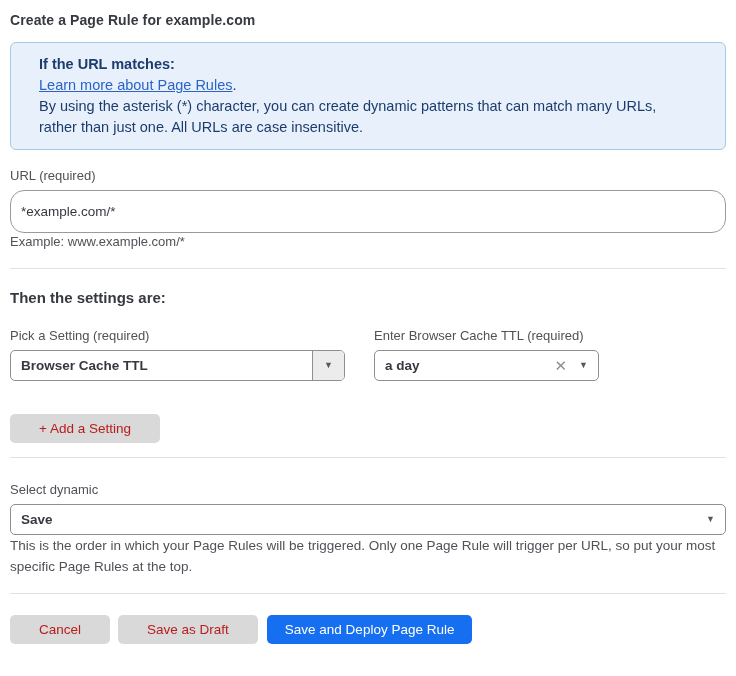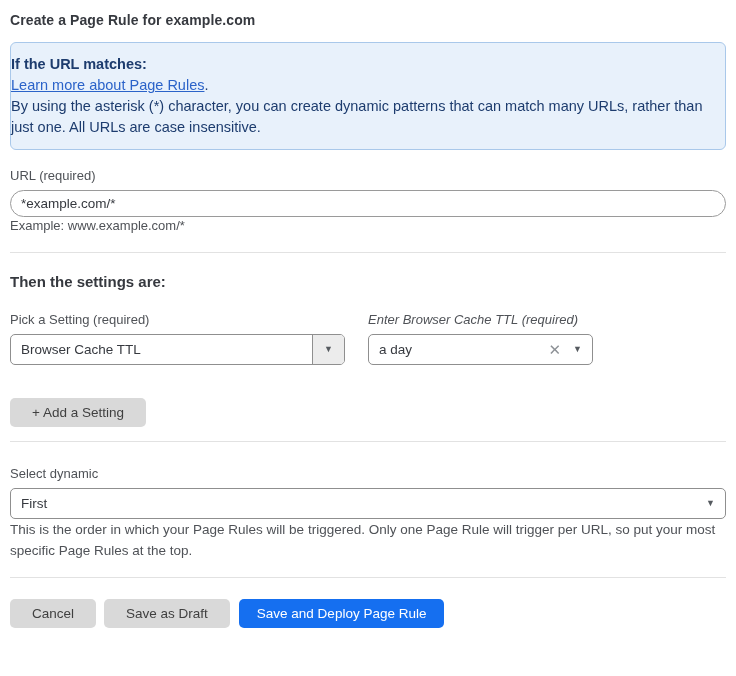--- a/index.html
+++ b/index.html
@@ -14,85 +14,85 @@
 
   .page-title {
     font-size: 14px; font-weight: bold; color: #36393f;
     margin: 4px 0 14px 0; letter-spacing: .1px;
   }
 
   .info-box {
     background: #e8f1fb;
     border: 1px solid #a9c8ea;
     border-radius: 6px;
-    padding: 11px 0;
+    padding: 11px 28px;
     font-size: 14.5px;
     line-height: 21px;
     color: #1d3c6e;
     margin-bottom: 18px;
   }
   .info-box .info-heading { font-weight: bold; }
   .info-box a.info-link {
     color: #2b63c9; text-decoration: underline; cursor: pointer;
   }
 
   .field-label {
     font-size: 13px; color: #4f5257; margin-bottom: 7px; display: block;
   }
   .text-input {
-    width: 100%; height: 27px;
+    width: 100%; height: 43px;
     border: 1px solid #9a9a9a; border-radius: 14px;
     padding: 0 10px; font-size: 13.5px; color: #36393f;
     font-family: "Liberation Sans", sans-serif;
     outline: none; background: #fff;
   }
   .helper-text {
     font-size: 13px; color: #4f5257; line-height: 1.45;
   }
 
   .divider {
     border: none; border-top: 1px solid #e2e2e2;
     margin: 16px 0 0 0;
   }
 
   .section-heading {
     font-size: 15px; font-weight: bold; color: #36393f;
     margin: 20px 0 0 0;
   }
 
-  .settings-row { display: flex; gap: 23px; margin-top: 22px; }
+  .settings-row { display: flex; gap: 29px; margin-top: 22px; }
   .col-left { width: 335px; }
   .col-right { width: 225px; }
 
   .select-box {
     display: flex; align-items: center;
     height: 31px; margin-top: 7px;
     border: 1px solid #8f8f8f; border-radius: 5px;
     background: #fff; overflow: hidden; cursor: pointer;
   }
   .select-value {
     flex: 1; padding: 0 10px; font-size: 13.5px; color: #36393f;
-    white-space: nowrap; overflow: hidden;
+    white-space: nowrap; overflow: hidden; font-weight: bold;
   }
   .select-arrow-seg {
     width: 32px; height: 100%;
     background: #ececec; border-left: 1px solid #8f8f8f;
     display: flex; align-items: center; justify-content: center;
   }
   .arrow-glyph { font-size: 9px; color: #555a5f; line-height: 1; }
   .clear-glyph {
     font-size: 15px; color: #8d9196; margin-right: 12px; line-height: 1;
     cursor: pointer;
   }
   .inline-arrow { margin-right: 10px; }
 
   .btn {
     font-family: "Liberation Sans", sans-serif;
     font-size: 13.5px; border: none; border-radius: 5px;
-    height: 29px; padding: 0 22px; cursor: pointer; color: #404040;
+    height: 29px; padding: 0 29px; cursor: pointer; color: #b91c1c;
   }
   .btn-gray { background: #d9d9d9; }
   .btn-primary { background: #156ff0; color: #ffffff; }
 
   .add-setting-wrap { margin-top: 33px; }
 
   .order-select { margin-top: 7px; }
   .order-arrow { margin-right: 10px; }
 
   .bottom-helper { font-size: 13.5px; color: #4f5257; line-height: 21px; }
@@ -125,39 +125,39 @@
     <div class="col-left">
       <label class="field-label" style="margin-bottom:0;">Pick a Setting (required)</label>
       <div class="select-box">
         <span class="select-value">Browser Cache TTL</span>
         <span class="select-arrow-seg">
           <span class="arrow-glyph">▼</span>
         </span>
       </div>
     </div>
     <div class="col-right">
-      <label class="field-label" style="margin-bottom:0;font-style:italic;">Enter Browser Cache TTL (required)</label>
+      <label class="field-label" style="margin-bottom:0;">Enter Browser Cache TTL (required)</label>
       <div class="select-box">
         <span class="select-value">a day</span>
         <span class="clear-glyph">✕</span>
         <span class="arrow-glyph inline-arrow">▼</span>
       </div>
     </div>
   </div>
 
   <div class="add-setting-wrap">
     <button class="btn btn-gray">+ Add a Setting</button>
   </div>
 
   <hr class="divider" style="margin-top:14px;">
 
 
   <label class="field-label" style="margin-top:24px; margin-bottom:0;">Select dynamic</label>
   <div class="select-box order-select">
-    <span class="select-value">First</span>
+    <span class="select-value">Save</span>
     <span class="arrow-glyph order-arrow">▼</span>
   </div>
   <div class="bottom-helper">This is the order in which your Page Rules will be triggered. Only one Page Rule will trigger per URL, so put your most specific Page Rules at the top.</div>
 
   <hr class="divider">
 
   <div class="actions-row">
     <button class="btn btn-gray">Cancel</button>
     <button class="btn btn-gray">Save as Draft</button>
     <button class="btn btn-primary">Save and Deploy Page Rule</button>

